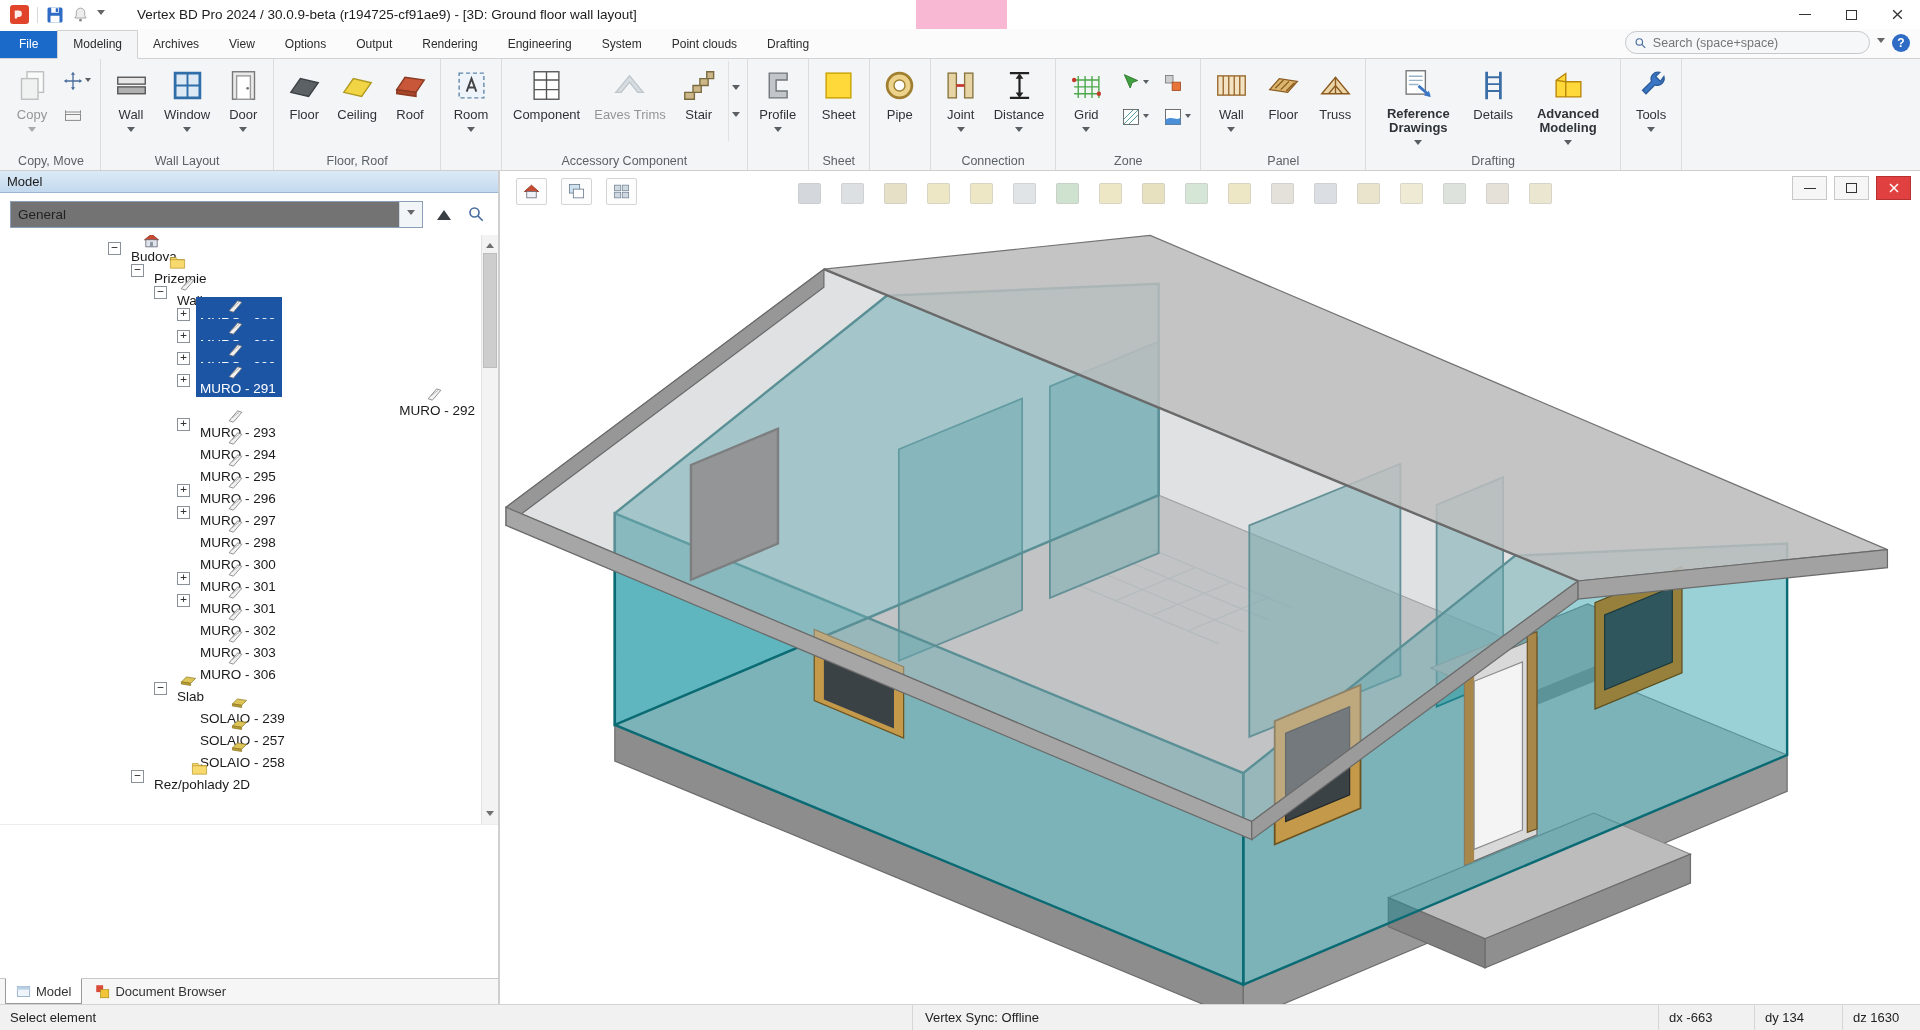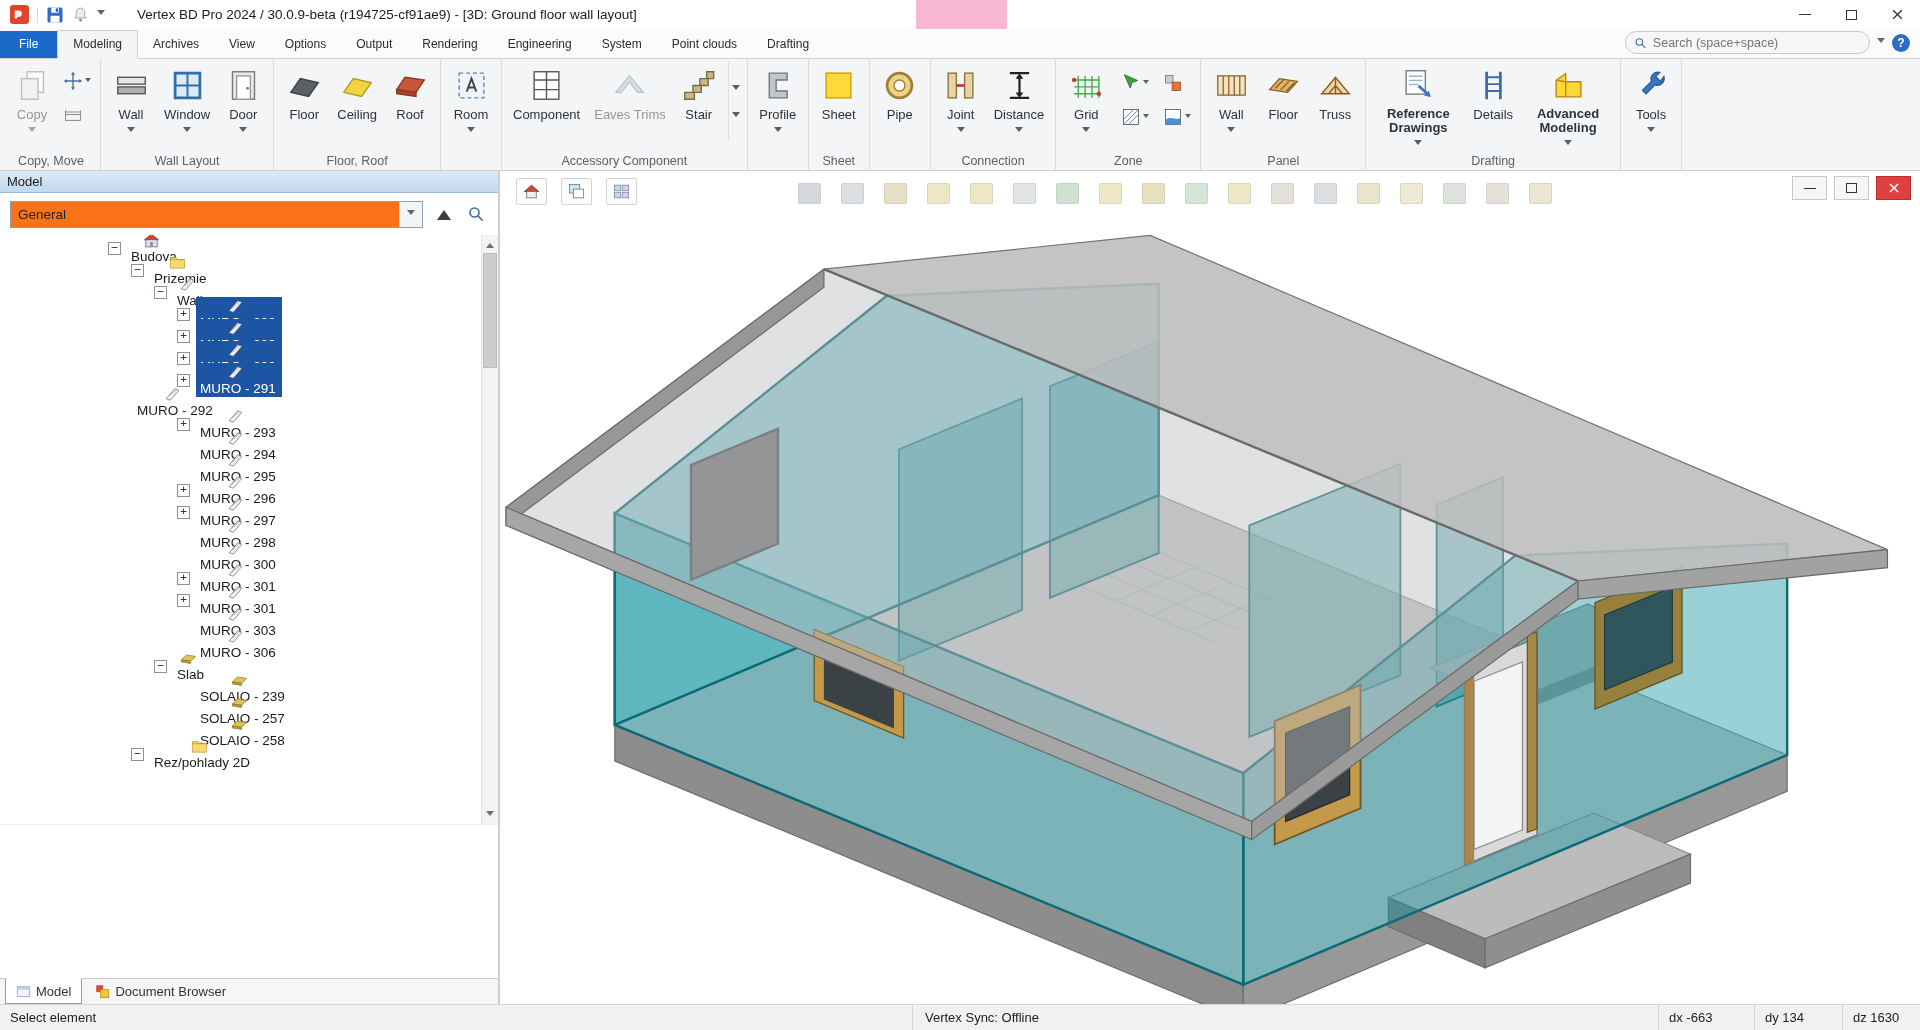--- a/index.html
+++ b/index.html
@@ -55,21 +55,21 @@
     border-left:1px solid #e0e0e0; margin-left:3px; padding:0 3px; }
 
   
   .main { display:flex; height:833px; }
 
   
   .left-panel { width:500px; min-width:500px; display:flex; flex-direction:column; background:#fff; border-right:2px solid #cfcfcf; }
   .panel-header { height:22px; background:linear-gradient(#dceaf7,#c3d9ee); border-bottom:1px solid #9ab6d0;
     display:flex; align-items:center; padding-left:7px; font-size:13px; color:#1a1a1a; }
   .filter-row { height:42px; display:flex; align-items:center; gap:9px; padding:0 10px; }
-  .combo { width:420px; height:27px; border:1px solid #8aa0b8; background:#f97316; display:flex; align-items:center; }
+  .combo { width:420px; height:27px; border:1px solid #8aa0b8; background:#737373; display:flex; align-items:center; }
   .combo-text { flex:1; padding-left:7px; font-size:13.5px; color:#222; }
   .combo-btn { width:23px; align-self:stretch; border-left:1px solid #cdd8e2; display:flex; align-items:center; justify-content:center; background:#f2f5f8; }
   .btn-up { width:24px; height:24px; display:flex; align-items:center; justify-content:center; }
   .tri-up { width:0; height:0; border:7px solid transparent; border-bottom:10px solid #3a3f44; margin-top:-6px; }
   .btn-search { width:24px; height:24px; display:flex; align-items:center; justify-content:center; }
   .btn-search svg { width:18px; height:18px; }
 
   .tree-box { height:590px; position:relative; overflow:hidden; border-bottom:1px solid #ededed; }
   .tree-rows { position:absolute; left:0; top:2px; right:17px; bottom:0; }
   .tree-row { height:22px; display:flex; align-items:center; font-size:13.5px; color:#1a1a1a; }
@@ -639,21 +639,21 @@
             <span class="row-core">
               <span class="tree-ic">
                 <svg viewBox="0 0 24 24">
                   <polygon points="3,18 15,4 21,6 9,20" fill="#f2f2f2" stroke="#6a6a6a"></polygon>
                   <path d="M7 14l10-8" stroke="#9a9a9a"></path>
                 </svg>
               </span>
               <span class="trow-label">MURO - 291</span>
             </span>
           </div>
-          <div class="tree-row" style="padding-left: 114px;">
+          <div class="tree-row" style="padding-left: 114px; justify-content: flex-end;">
             <span class="exp-spacer"></span>
             <span class="row-core">
               <span class="tree-ic">
                 <svg viewBox="0 0 24 24">
                   <polygon points="3,18 15,4 21,6 9,20" fill="#f2f2f2" stroke="#6a6a6a"></polygon>
                   <path d="M7 14l10-8" stroke="#9a9a9a"></path>
                 </svg>
               </span>
               <span class="trow-label">MURO - 292</span>
             </span>
@@ -757,20 +757,32 @@
           <div class="tree-row" style="padding-left: 177px;">
             <span class="expander">+</span>
             <span class="row-core">
               <span class="tree-ic">
                 <svg viewBox="0 0 24 24">
                   <polygon points="3,18 15,4 21,6 9,20" fill="#f2f2f2" stroke="#6a6a6a"></polygon>
                   <path d="M7 14l10-8" stroke="#9a9a9a"></path>
                 </svg>
               </span>
               <span class="trow-label">MURO - 301</span>
+            </span>
+          </div>
+          <div class="tree-row" style="padding-left: 177px;">
+            <span class="exp-spacer"></span>
+            <span class="row-core">
+              <span class="tree-ic">
+                <svg viewBox="0 0 24 24">
+                  <polygon points="3,18 15,4 21,6 9,20" fill="#f2f2f2" stroke="#6a6a6a"></polygon>
+                  <path d="M7 14l10-8" stroke="#9a9a9a"></path>
+                </svg>
+              </span>
+              <span class="trow-label">MURO - 302</span>
             </span>
           </div>
           <div class="tree-row" style="padding-left: 177px;">
             <span class="exp-spacer"></span>
             <span class="row-core">
               <span class="tree-ic">
                 <svg viewBox="0 0 24 24">
                   <polygon points="3,18 15,4 21,6 9,20" fill="#f2f2f2" stroke="#6a6a6a"></polygon>
                   <path d="M7 14l10-8" stroke="#9a9a9a"></path>
                 </svg>

